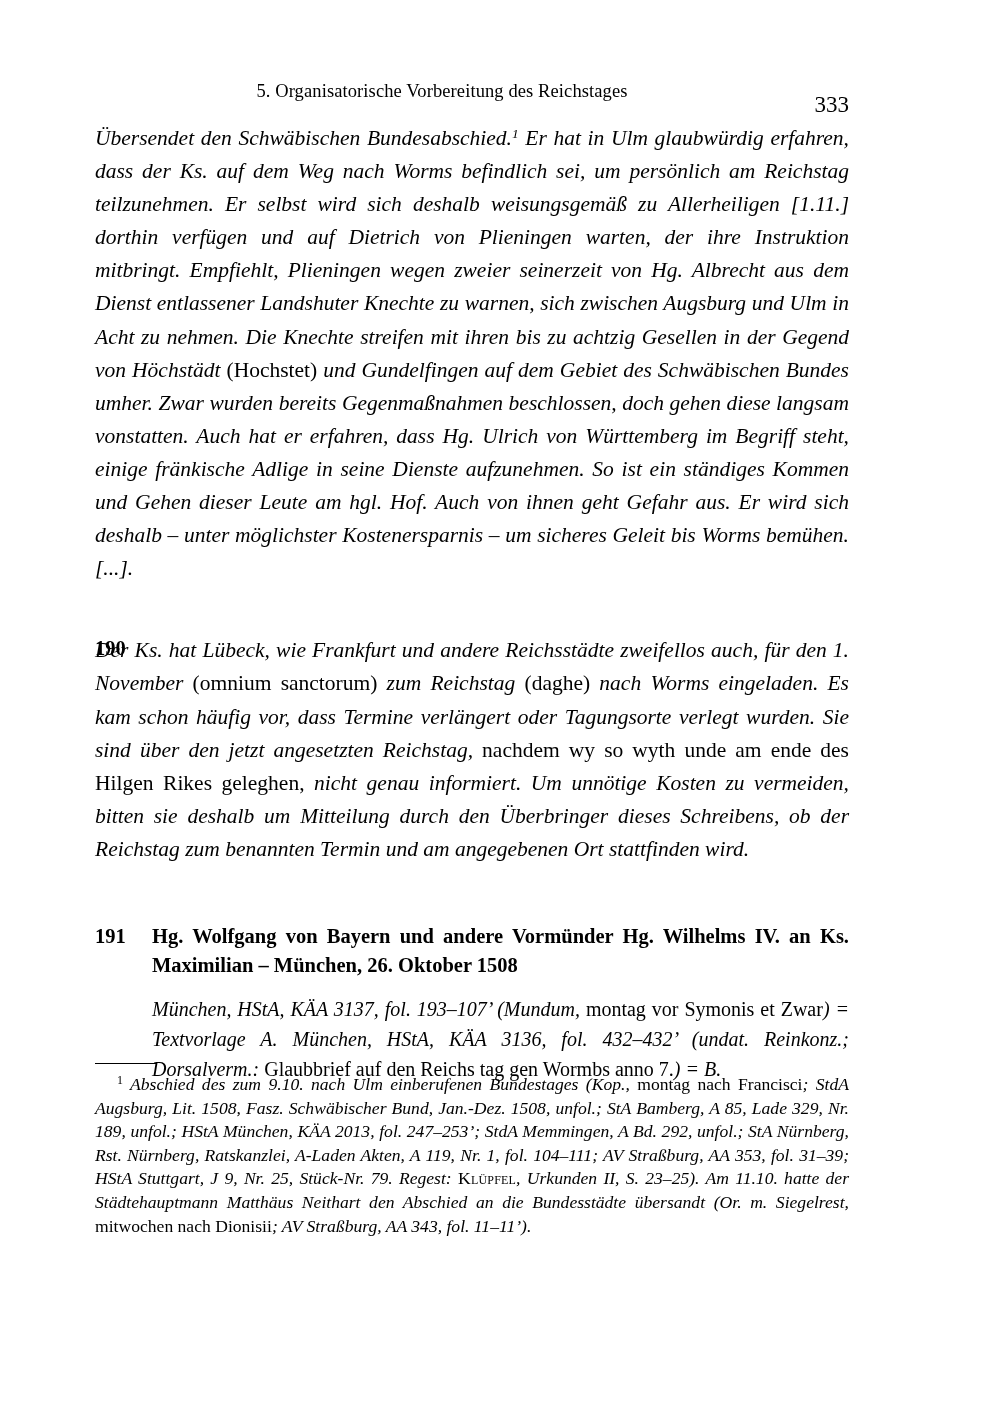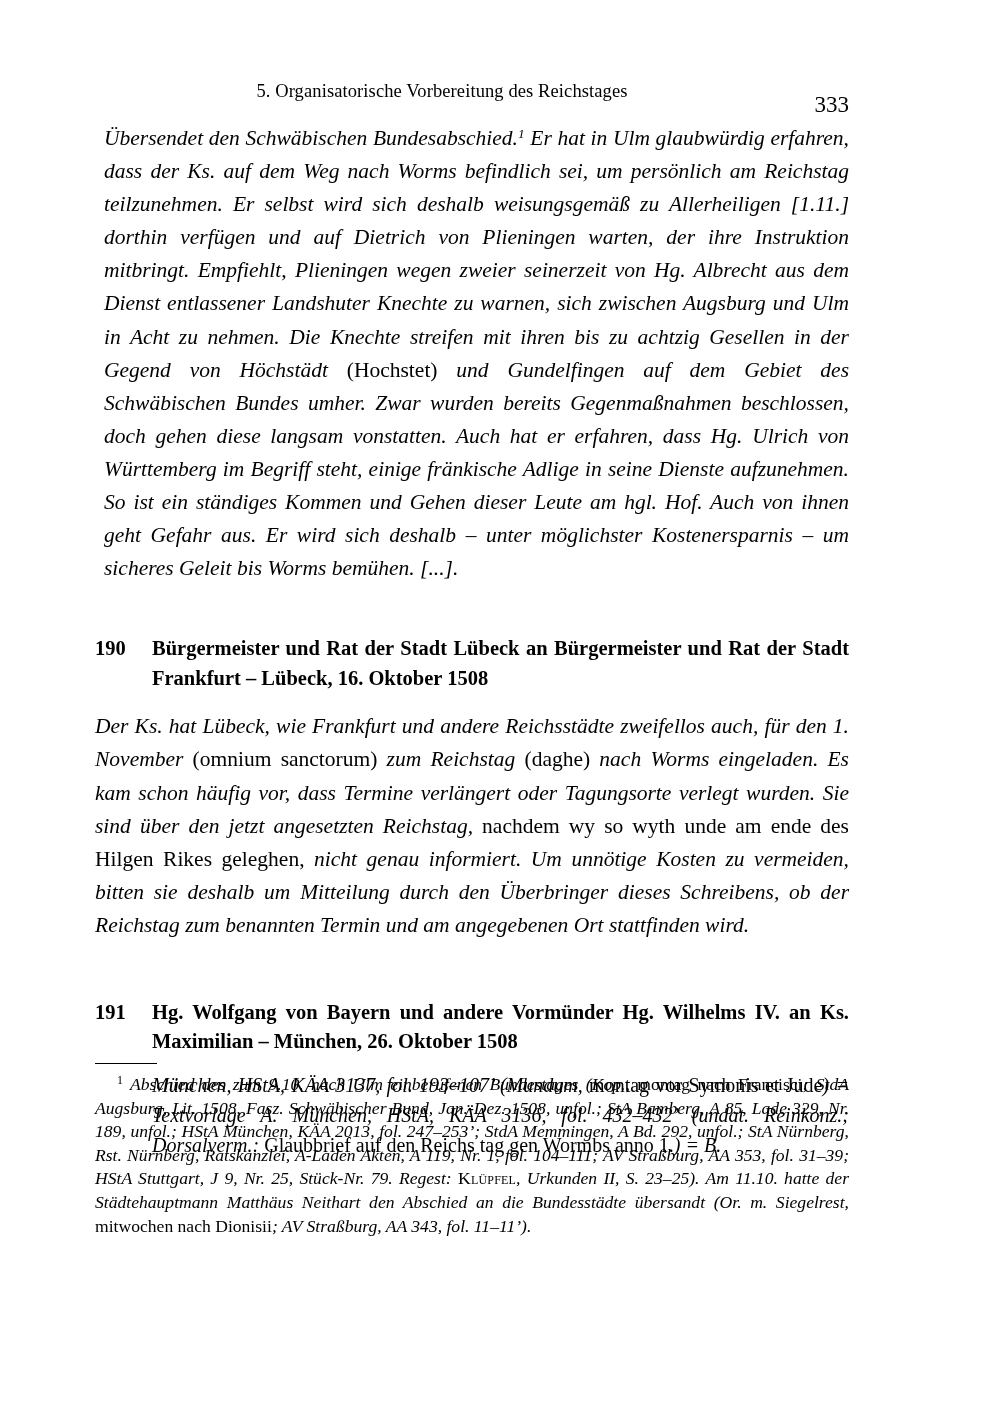--- a/index.html
+++ b/index.html
@@ -62,21 +62,20 @@
     line-height: 33.1px;
     text-align: justify;
     text-align-last: left;
     hyphens: manual;
   }
   .regest .rom {
     font-style: normal;
   }
   .p-first {
     margin-top: 16px;
-    margin-left: 9px;
   }
   sup.fnmark {
     font-size: 0.62em;
     vertical-align: 0.52em;
     font-style: italic;
     line-height: 0;
   }
 
   
   .entry {
@@ -165,29 +164,28 @@
 
     <div class="runninghead">
       <span class="rh-title">5. Organisatorische Vorbereitung des Reichstages</span>
       <span class="rh-pageno">333</span>
     </div>
 
     <p class="regest p-first"><span>Übersendet den Schwäbischen Bundesabschied.</span><sup class="fnmark">1</sup><span> Er hat in Ulm glaubwürdig erfahren, dass der Ks. auf dem Weg nach Worms befindlich sei, um persönlich am Reichstag teilzunehmen. Er selbst wird sich deshalb weisungsgemäß zu Allerheiligen [1.11.] dorthin verfügen und auf Dietrich von Plieningen warten, der ihre Instruktion mitbringt. Empfiehlt, Plieningen wegen zweier seinerzeit von Hg. Albrecht aus dem Dienst entlassener Landshuter Knechte zu warnen, sich zwischen Augsburg und Ulm in Acht zu nehmen. Die Knechte streifen mit ihren bis zu achtzig Gesellen in der Gegend von Höchstädt </span><span class="rom">(Hochstet)</span><span> und Gundelfingen auf dem Gebiet des Schwäbischen Bundes umher. Zwar wurden bereits Gegenmaßnahmen beschlossen, doch gehen diese langsam vonstatten. Auch hat er erfahren, dass Hg. Ulrich von Württemberg im Begriff steht, einige fränkische Adlige in seine Dienste aufzunehmen. So ist ein ständiges Kommen und Gehen dieser Leute am hgl. Hof. Auch von ihnen geht Gefahr aus. Er wird sich deshalb – unter möglichster Kostenersparnis – um sicheres Geleit bis Worms bemühen. [...].</span></p>
 
     <div class="entry entry-190">
       <span class="num">190</span>
-      <p class="head">Bürgermeister und Rat der Stadt Lübeck an Bürgermeister und Rat der Stadt Frankfurt – Lübeck, 16. Oktober 1508</p>
     </div>
 
     <p class="regest body-after-190"><span>Der Ks. hat Lübeck, wie Frankfurt und andere Reichsstädte zweifellos auch, für den 1. November </span><span class="rom">(omnium sanctorum)</span><span> zum Reichstag </span><span class="rom">(daghe)</span><span> nach Worms eingeladen. Es kam schon häufig vor, dass Termine verlängert oder Tagungsorte verlegt wurden. Sie sind über den jetzt angesetzten Reichstag, </span><span class="rom">nachdem wy so wyth unde am ende des Hilgen Rikes geleghen,</span><span> nicht genau informiert. Um unnötige Kosten zu vermeiden, bitten sie deshalb um Mitteilung durch den Überbringer dieses Schreibens, ob der Reichstag zum benannten Termin und am angegebenen Ort stattfinden wird.</span></p>
 
     <div class="entry entry-191">
       <span class="num">191</span>
       <p class="head">Hg. Wolfgang von Bayern und andere Vormünder Hg. Wilhelms IV. an Ks. Maximilian – München, 26. Oktober 1508</p>
-      <p class="source"><span>München, HStA, KÄA 3137, fol. 193–107’ (Mundum, </span><span class="rom">montag vor Symonis et Jude</span><span>) = Textvorlage A. München, HStA, KÄA 3136, fol. 432–432’ (undat. Reinkonz.; Dorsalverm.: </span><span class="rom">Glaubbrief auf den Reichs tag gen Wormbs anno 1.</span><span>) = B.</span></p>
+      <p class="source"><span>München, HStA, KÄA 3137, fol. 193–107’ (Mundum, </span><span class="rom">montag vor Symonis et Zwar</span><span>) = Textvorlage A. München, HStA, KÄA 3136, fol. 432–432’ (undat. Reinkonz.; Dorsalverm.: </span><span class="rom">Glaubbrief auf den Reichs tag gen Wormbs anno 7.</span><span>) = B.</span></p>
     </div>
 
   </div>
 
   <div class="footnote-area">
     <div class="fn-rule"></div>
     <p class="footnote"><span class="fn-num">1</span><span>Abschied des zum 9.10. nach Ulm einberufenen Bundestages (Kop., </span><span class="rom">montag nach Francisci</span><span>; StdA Augsburg, Lit. 1508, Fasz. Schwäbischer Bund, Jan.-Dez. 1508, unfol.; StA Bamberg, A 85, Lade 329, Nr. 189, unfol.; HStA München, KÄA 2013, fol. 247–253’; StdA Memmingen, A Bd. 292, unfol.; StA Nürnberg, Rst. Nürnberg, Ratskanzlei, A-Laden Akten, A 119, Nr. 1, fol. 104–111; AV Straßburg, AA 353, fol. 31–39; HStA Stuttgart, J 9, Nr. 25, Stück-Nr. 79. Regest: </span><span class="smallcaps">Klüpfel</span><span>, Urkunden II, S. 23–25). Am 11.10. hatte der Städtehauptmann Matthäus Neithart den Abschied an die Bundesstädte übersandt (Or. m. Siegelrest, </span><span class="rom">mitwochen nach Dionisii</span><span>; AV Straßburg, AA 343, fol. 11–11’).</span></p>
   </div>
 
 </div>

